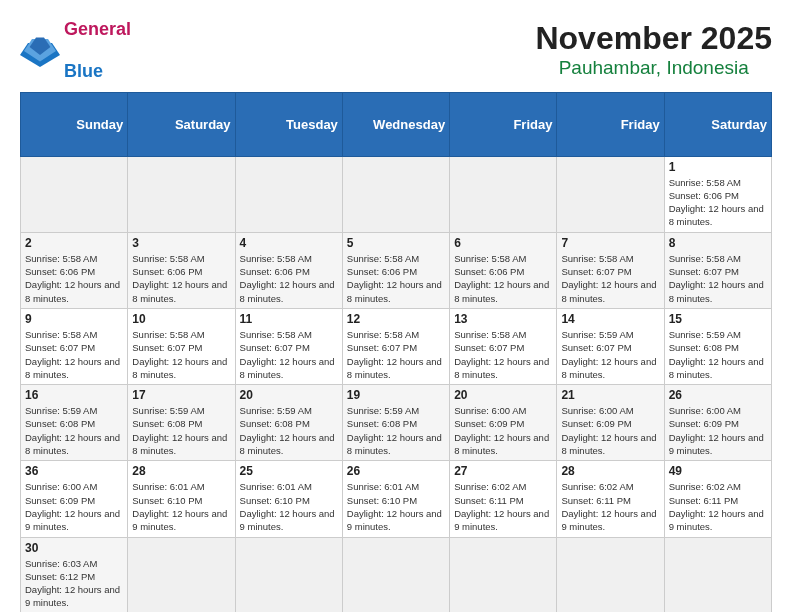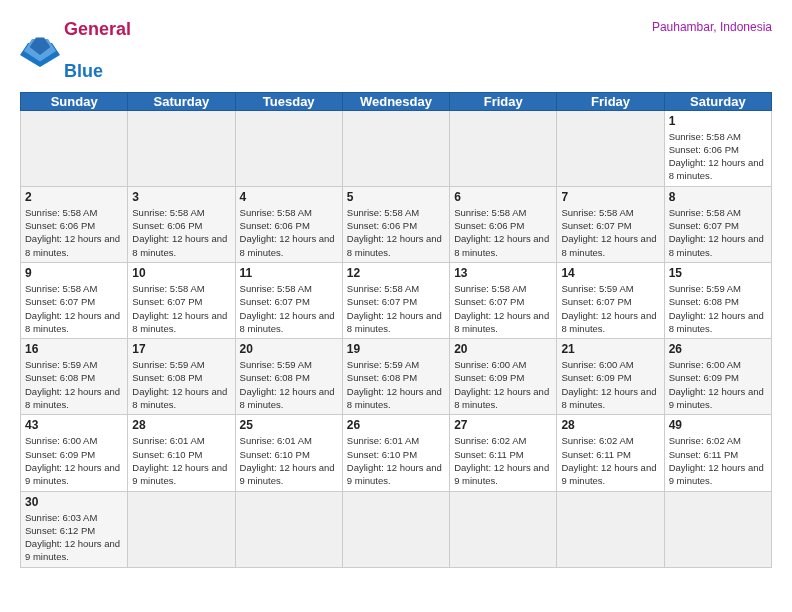--- a/index.html
+++ b/index.html
@@ -43,35 +43,36 @@
     }
     .title-area {
       text-align: right;
     }
     .cal-title {
       font-size: 32px;
       font-weight: bold;
       color: #222;
     }
     .cal-subtitle {
-      font-size: 12px;
-      color: #a21caf;
+      font-size: 19px;
+      color: #15803d;
+      text-align: center;
     }
     .calendar {
       width: 100%;
       border-collapse: collapse;
       border: 1px solid #ccc;
     }
     .calendar th {
       background: #2a6db5;
       color: #fff;
       font-size: 13px;
       font-weight: bold;
-      padding: 1px 4px;
-      text-align: center;
+      padding: 24px 4px;
+      text-align: right;
       border: 1px solid #1e5a9a;
     }
     .calendar td {
       vertical-align: top;
       border: 1px solid #ccc;
       padding: 3px 4px;
       font-size: 10px;
       color: #333;
       width: calc(100% / 7);
       min-height: 70px;
@@ -108,20 +109,21 @@
       <polygon points="10,15 40,15 50,30 25,45 0,30" fill="#1a75c4"></polygon>
       <polygon points="15,10 35,10 45,25 25,38 5,25" fill="#5ba3e0"></polygon>
       <polygon points="20,8 30,8 38,20 25,30 12,20" fill="#2a6db5"></polygon>
     </svg>
     <div class="logo-text">
       <span class="logo-general">General</span>
       <span class="logo-blue">Blue</span>
     </div>
   </div>
   <div class="title-area">
+    <div class="cal-title">November 2025</div>
     <div class="cal-subtitle">Pauhambar, Indonesia</div>
   </div>
 </div>
 
 <table class="calendar">
   <thead>
     <tr>
     <th>Sunday</th>
         <th>Saturday</th>
         <th>Tuesday</th>
@@ -229,21 +231,21 @@
           <span class="day-number">21</span>
           <div class="day-info">Sunrise: 6:00 AM<br>Sunset: 6:09 PM<br>Daylight: 12 hours and 8 minutes.</div>
         </td>
         <td>
           <span class="day-number">26</span>
           <div class="day-info">Sunrise: 6:00 AM<br>Sunset: 6:09 PM<br>Daylight: 12 hours and 9 minutes.</div>
         </td>
       </tr>
       <tr>
         <td>
-          <span class="day-number">43</span>
+          <span class="day-number">36</span>
           <div class="day-info">Sunrise: 6:00 AM<br>Sunset: 6:09 PM<br>Daylight: 12 hours and 9 minutes.</div>
         </td>
         <td>
           <span class="day-number">28</span>
           <div class="day-info">Sunrise: 6:01 AM<br>Sunset: 6:10 PM<br>Daylight: 12 hours and 9 minutes.</div>
         </td>
         <td>
           <span class="day-number">25</span>
           <div class="day-info">Sunrise: 6:01 AM<br>Sunset: 6:10 PM<br>Daylight: 12 hours and 9 minutes.</div>
         </td>

